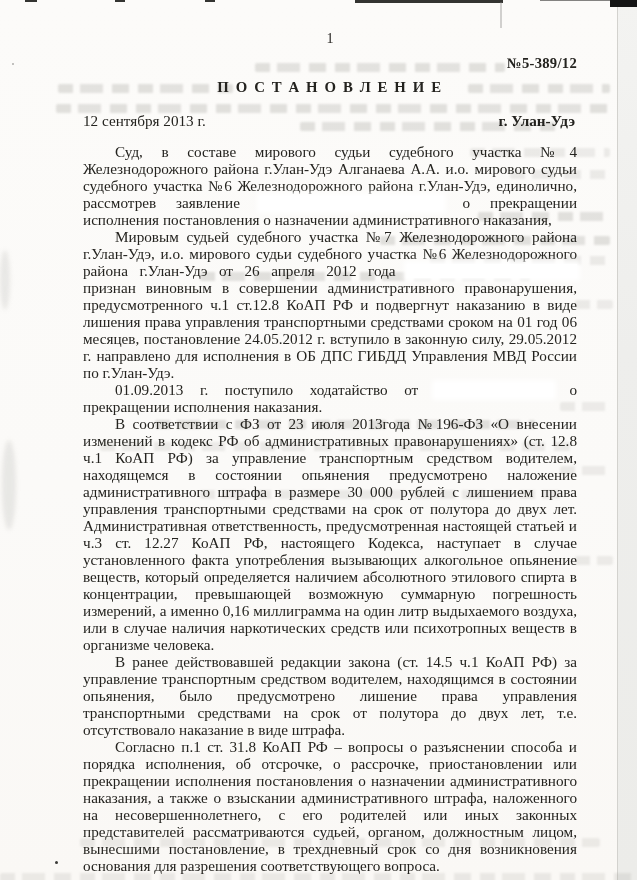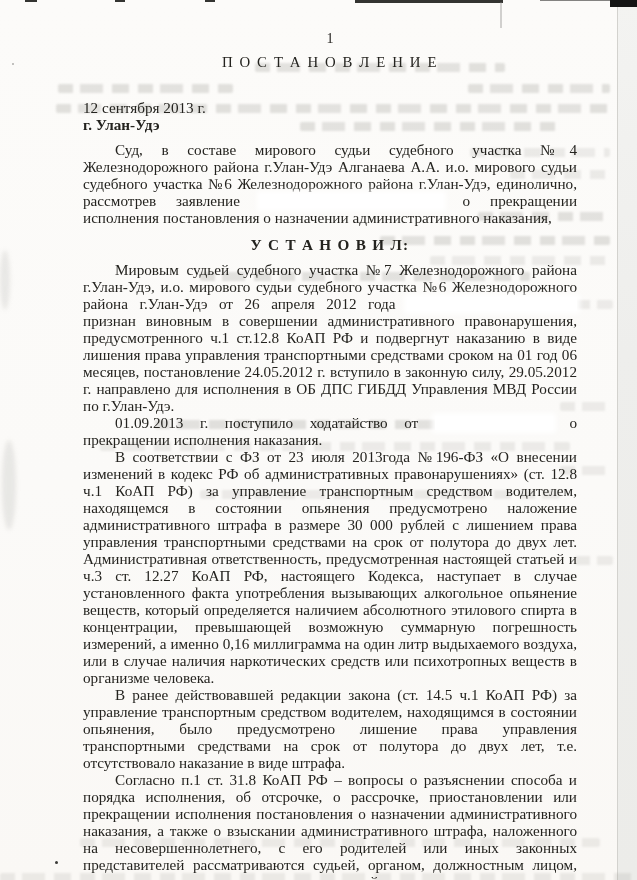--- a/index.html
+++ b/index.html
@@ -34,25 +34,25 @@
       rgba(152,150,144,.60) 54px 71px, rgba(0,0,0,0) 71px 80px);
   }
   .bleed.lite{opacity:.28;}
 
   .content{
     position:absolute;left:83px;top:0;width:494px;z-index:2;
     color:#24231f;font-size:15.2px;line-height:17px;
   }
   .page-number{margin-top:30px;text-align:center;font-size:14px;}
   .case-number{margin-top:8px;text-align:right;font-weight:bold;font-size:14.6px;letter-spacing:.3px;}
-  .doc-title{margin-top:7px;text-align:center;font-weight:normal;font-size:14.8px;letter-spacing:1.6px;}
-  .dateline{margin-top:28px;display:flex;justify-content:flex-start;flex-direction:column;}
+  .doc-title{margin-top:7px;text-align:center;font-weight:bold;font-size:14.8px;letter-spacing:1.6px;}
+  .dateline{margin-top:16px;display:flex;justify-content:space-between;}
   .dateline .city{padding-right:2px;font-weight:bold;}
   .para{margin:0;text-align:justify;text-indent:32px;}
-  .para.first{margin-top:8px;}
+  .para.first{margin-top:14px;}
   .section-heading{margin:10px 0 8px;text-align:center;font-weight:bold;font-size:15.2px;letter-spacing:1.3px;}
   .redaction{
     display:inline-block;height:14px;vertical-align:-2px;
     background:#ffffff;box-shadow:0 0 5px 3px rgba(255,255,255,.95);
   }
   .r-applicant{width:183px;}
   .r-convict{width:170px;}
   .r-petitioner{width:118px;}
 </style>
 </head>
@@ -93,35 +93,35 @@
   <div class="bleed lite" style="left:560px;top:466px;width:52px;"></div>
   <div class="bleed lite" style="left:200px;top:490px;width:360px;"></div>
   <div class="bleed lite" style="left:575px;top:556px;width:38px;"></div>
   <div class="bleed lite" style="left:80px;top:838px;width:520px;"></div>
   <div class="bleed lite" style="left:0px;top:873px;width:637px;"></div>
 
   <div class="content">
 
     <div class="page-number">1</div>
 
+    <div class="case-number">№5-389/12</div>
 
     <div class="doc-title">П О С Т А Н О В Л Е Н И Е</div>
 
     <div class="dateline">
       <span class="date">12 сентября 2013 г.</span>
       <span class="city">г. Улан-Удэ</span>
     </div>
 
     <p class="para first">
       <span>Суд, в составе мирового судьи судебного участка №4 Железнодорожного района г.Улан-Удэ Алганаева А.А. и.о. мирового судьи судебного участка №6 Железнодорожного района г.Улан-Удэ, единолично, рассмотрев заявление</span>
       <span class="redaction r-applicant"></span>
       <span>о прекращении исполнения постановления о назначении административного наказания,</span>
     </p>
 
-    <div class="section-heading">У С Т А Н О В И Л:</div>
 
     <p class="para">
       <span>Мировым судьей судебного участка №7 Железнодорожного района г.Улан-Удэ, и.о. мирового судьи судебного участка №6 Железнодорожного района г.Улан-Удэ от 26 апреля 2012 года</span>
       <span class="redaction r-convict"></span>
       <span>признан виновным в совершении административного правонарушения, предусмотренного ч.1 ст.12.8 КоАП РФ и подвергнут наказанию в виде лишения права управления транспортными средствами сроком на 01 год 06 месяцев, постановление 24.05.2012 г. вступило в законную силу, 29.05.2012 г. направлено для исполнения в ОБ ДПС ГИБДД Управления МВД России по г.Улан-Удэ.</span>
     </p>
 
     <p class="para">
       <span>01.09.2013 г. поступило ходатайство от</span>
       <span class="redaction r-petitioner"></span>

